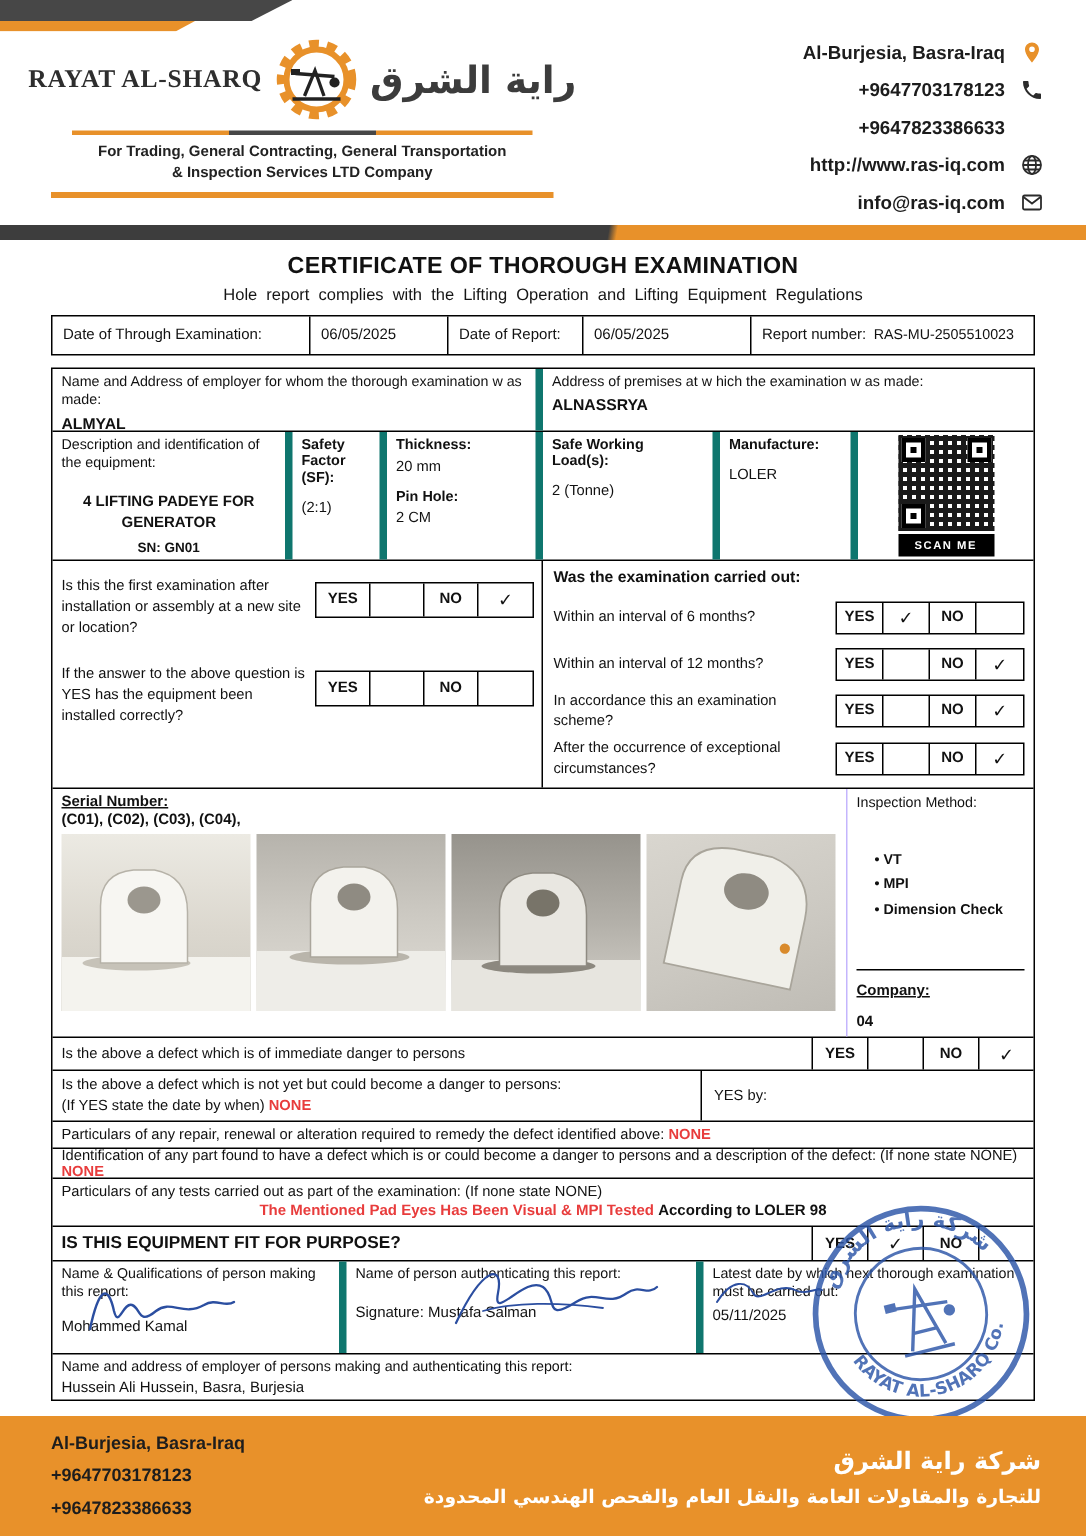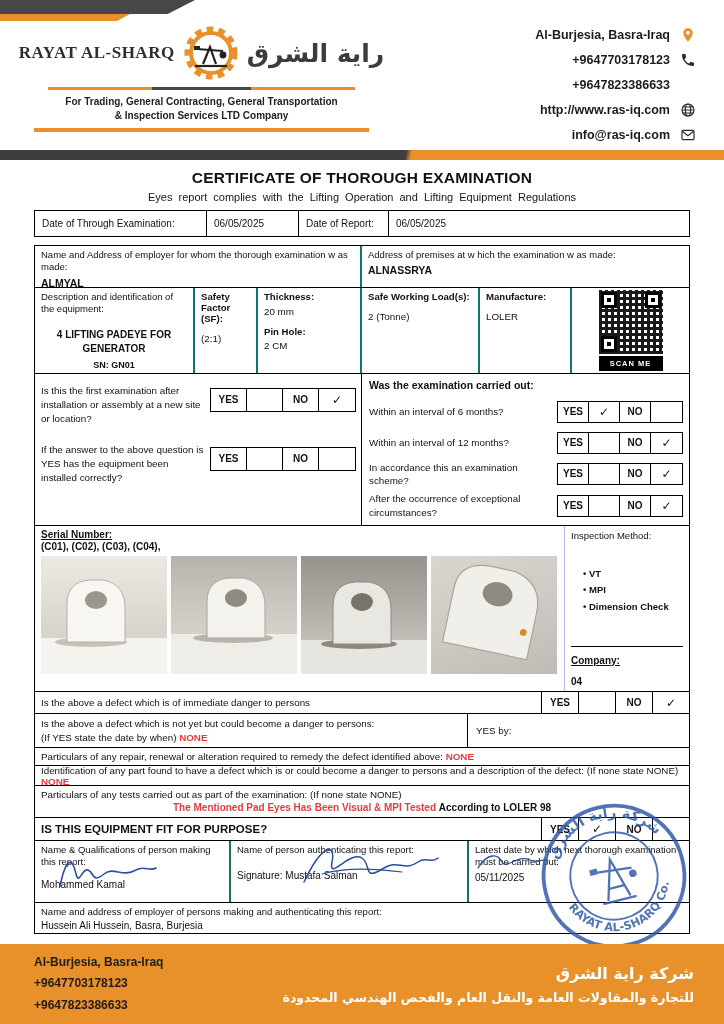--- a/index.html
+++ b/index.html
@@ -37,21 +37,21 @@
   .dates-row { display:flex; margin:6px 34px 8px; border:1px solid #000; height:27px; font-size:10px;text-align:right; }
   .dr-cell { display:flex; align-items:center; padding:0 7px; border-right:1px solid #000; white-space:nowrap; overflow:hidden; }
   .dr-cell:last-child { border-right:none; flex:1; }
   .dr-w1{width:172px;} .dr-w2{width:92px;} .dr-w3{width:90px;} .dr-w4{width:112px;}
   .dr-num { font-size:9.5px; margin-left:5px; }
 
   
   .doc-table { margin:0 34px; border:1.5px solid #000; font-size:9.8px; position:relative; background:#fff; }
   .trow { display:flex; border-bottom:1px solid #000; }
   .trow:last-child { border-bottom:none; }
-  .tcell { border-right:2px solid #0f766e; padding:3px 6px; overflow:hidden; }
+  .tcell { border-right:5px solid #0f766e; padding:3px 6px; overflow:hidden; }
   .tcell.last { border-right:none; }
   .lbl { font-size:9.5px; line-height:1.3; }
   .val-b { font-weight:bold; font-size:10.5px; margin-top:3px; }
   .blbl { font-weight:bold; font-size:9.6px; }
 
   .r1 { height:42px; } .r1 .tcell { width:50%; }
   .r2 { height:86px; }
   .c-desc{width:160px;} .c-sf{width:63px;} .c-thick{width:104px;} .c-swl{width:118px;} .c-manu{width:92px;} .c-qr{flex:1; display:flex; align-items:center; justify-content:center;}
   .desc-val { text-align:center; font-weight:bold; font-size:10px; margin-top:12px; line-height:1.45; }
   .sn { font-size:9px; margin-top:2px; }
@@ -209,28 +209,32 @@
             </svg>
         </span>
       </div>
     </div>
   </header>
 
   <div class="divider-bar"></div>
 
   <div class="title-block">
     <div class="doc-title">CERTIFICATE OF THOROUGH EXAMINATION</div>
-    <div class="doc-subtitle">Eyes report complies with the Lifting Operation and Lifting Equipment Regulations</div>
+    <div class="doc-subtitle">Hole report complies with the Lifting Operation and Lifting Equipment Regulations</div>
   </div>
 
   <div class="dates-row">
     <div class="dr-cell dr-w1">Date of Through Examination:</div>
     <div class="dr-cell dr-w2">06/05/2025</div>
     <div class="dr-cell dr-w3">Date of Report:</div>
     <div class="dr-cell dr-w4">06/05/2025</div>
+    <div class="dr-cell">
+      <span>Report number:</span>
+      <span class="dr-num">RAS-MU-2505510023</span>
+    </div>
   </div>
 
   <div class="doc-table">
 
     <div class="trow r1">
       <div class="tcell">
         <div class="lbl">Name and Address of employer for whom the thorough examination w as made:</div>
         <div class="val-b">ALMYAL</div>
       </div>
       <div class="tcell last">

